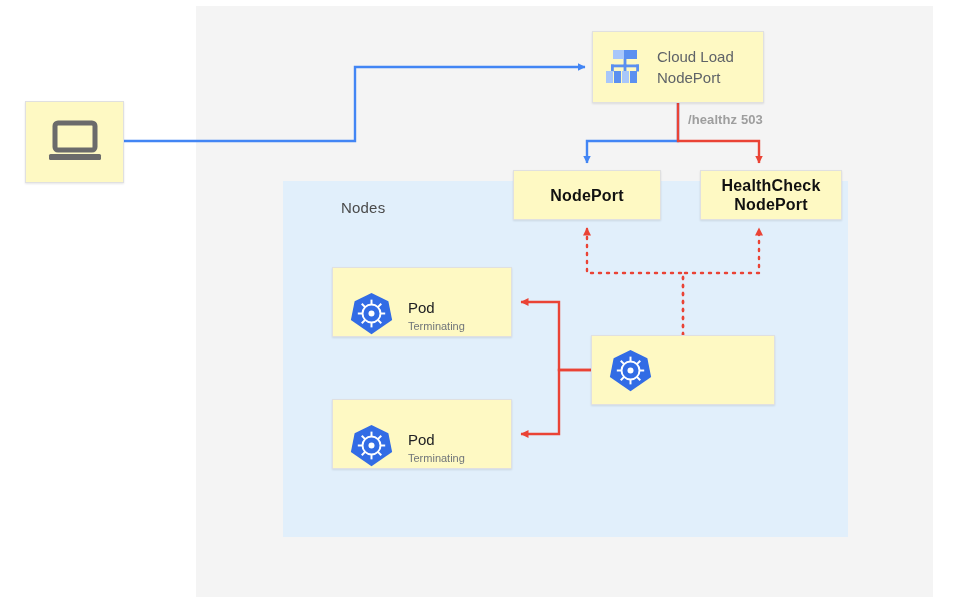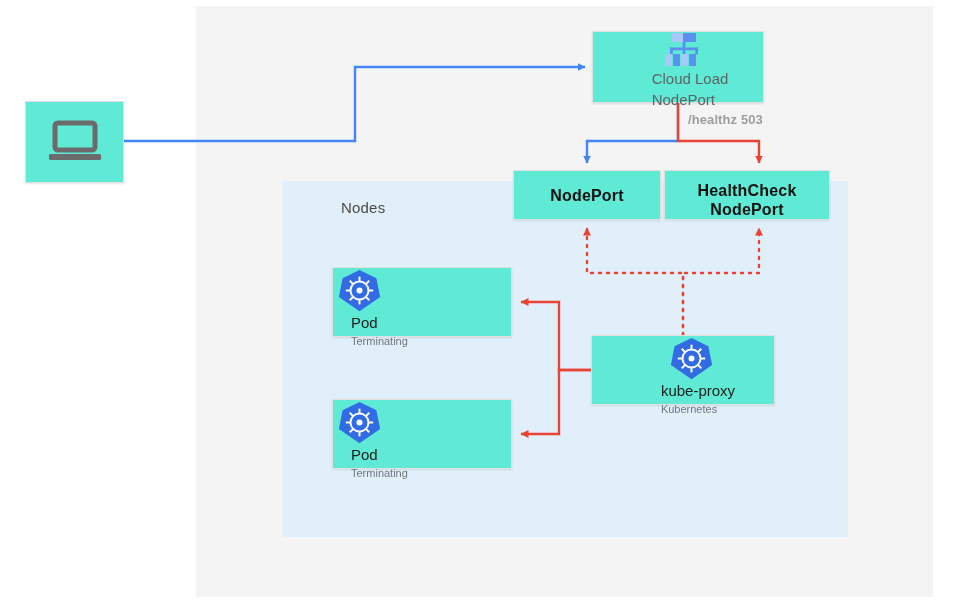--- a/index.html
+++ b/index.html
@@ -40,25 +40,24 @@
     left: 301px; top: 199px;
     font-size: 15px;
     color: #4a4a4a;
     letter-spacing: 0.2px;
     margin-left: 40px;
   }
 
   
   .card {
     position: absolute;
-    background: #5eead4;
+    background: #fef9c3;
     border: 1px solid #e0e0e0;
     box-shadow: 0 1px 2px rgba(0,0,0,0.10);
     box-sizing: border-box;
-    flex-direction: column;
   }
 
   
   .laptop-card {
     left: 25px; top: 101px;
     width: 99px; height: 82px;
     display: flex;
     align-items: center;
     justify-content: center;
   }
@@ -85,38 +84,38 @@
     display: flex;
     align-items: center;
     justify-content: center;
     text-align: center;
   }
   .nodeport-card {
     left: 513px; top: 170px;
     width: 148px; height: 50px;
   }
   .healthcheck-card {
-    left: 664px; top: 170px;
-    width: 166px; height: 50px; justify-content: flex-end;
+    left: 700px; top: 170px;
+    width: 142px; height: 50px;
   }
   .np-label {
     font-size: 16px;
     font-weight: bold;
     color: #111111;
     line-height: 19px;
     letter-spacing: 0.2px;
   }
 
   
   .pod-card {
     left: 332px;
     width: 180px; height: 70px;
     display: flex;
-    align-items: flex-start;
-    padding-left: 4px;
+    align-items: flex-end;
+    padding-left: 16px;
   }
   .pod-a { top: 267px; }
   .pod-b { top: 399px; }
 
   .kproxy-card {
     left: 591px; top: 335px;
     width: 184px; height: 70px;
     display: flex;
     align-items: center;
     padding-left: 16px;
@@ -282,19 +281,15 @@
         <line x1="24" y1="9.2" x2="24" y2="14.6"></line>
         <line x1="24" y1="33.4" x2="24" y2="38.8"></line>
         <line x1="9.4" y1="24" x2="14.4" y2="24"></line>
         <line x1="33.6" y1="24" x2="38.6" y2="24"></line>
         <line x1="13.6" y1="13.6" x2="17.2" y2="17.2"></line>
         <line x1="30.8" y1="30.8" x2="34.4" y2="34.4"></line>
         <line x1="34.4" y1="13.6" x2="30.8" y2="17.2"></line>
         <line x1="17.2" y1="30.8" x2="13.6" y2="34.4"></line>
       </g>
     </svg>
-    <div class="entity-text">
-      <div class="entity-title">kube-proxy</div>
-      <div class="entity-sub">Kubernetes</div>
-    </div>
   </div>
 
 </div>
 
 </body></html>

